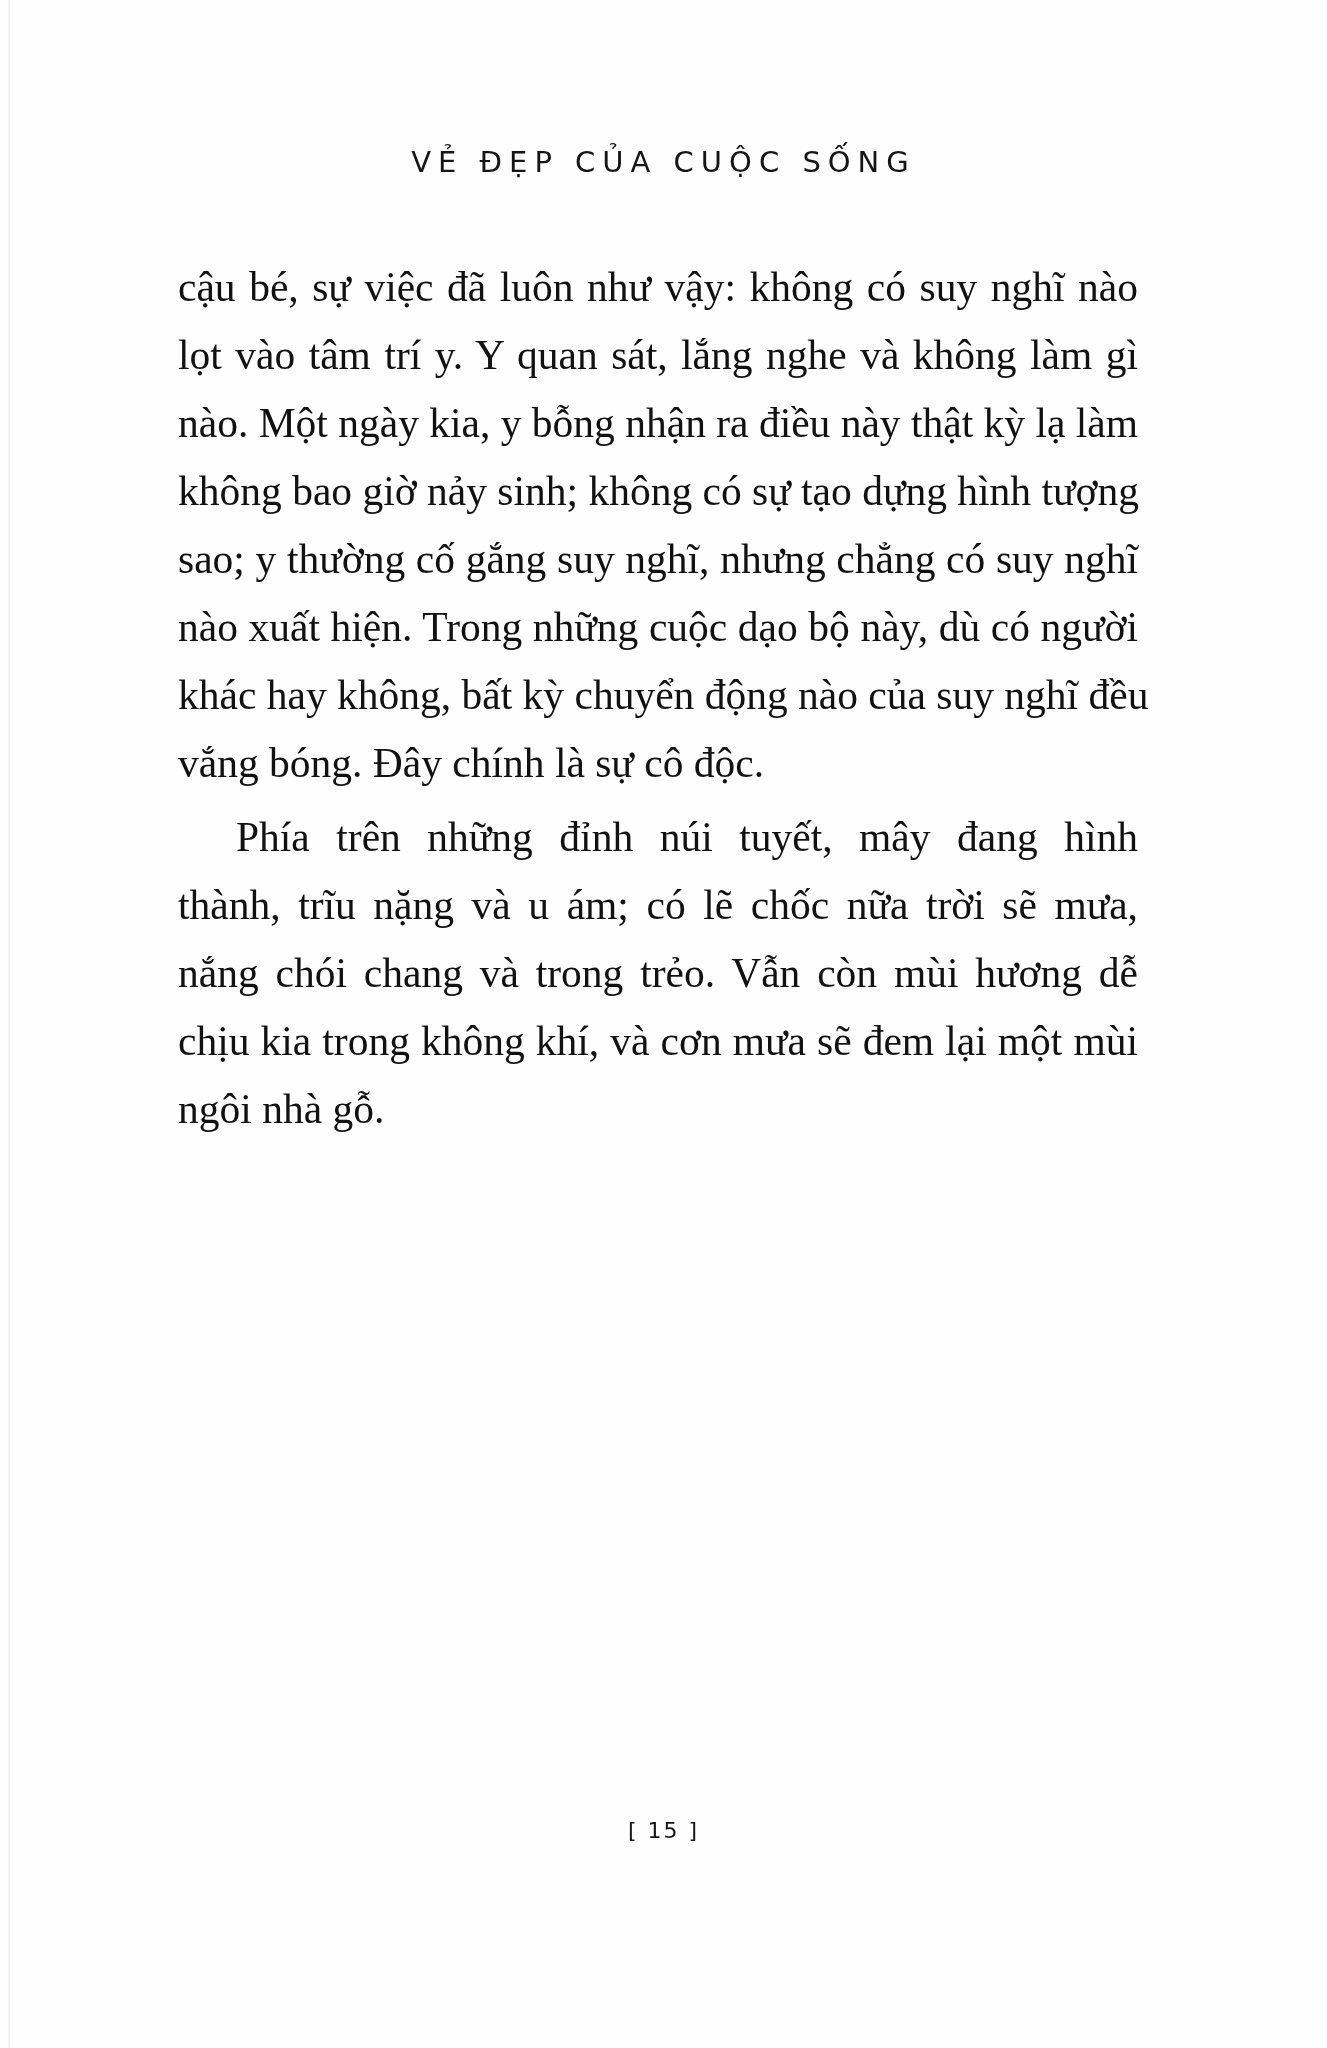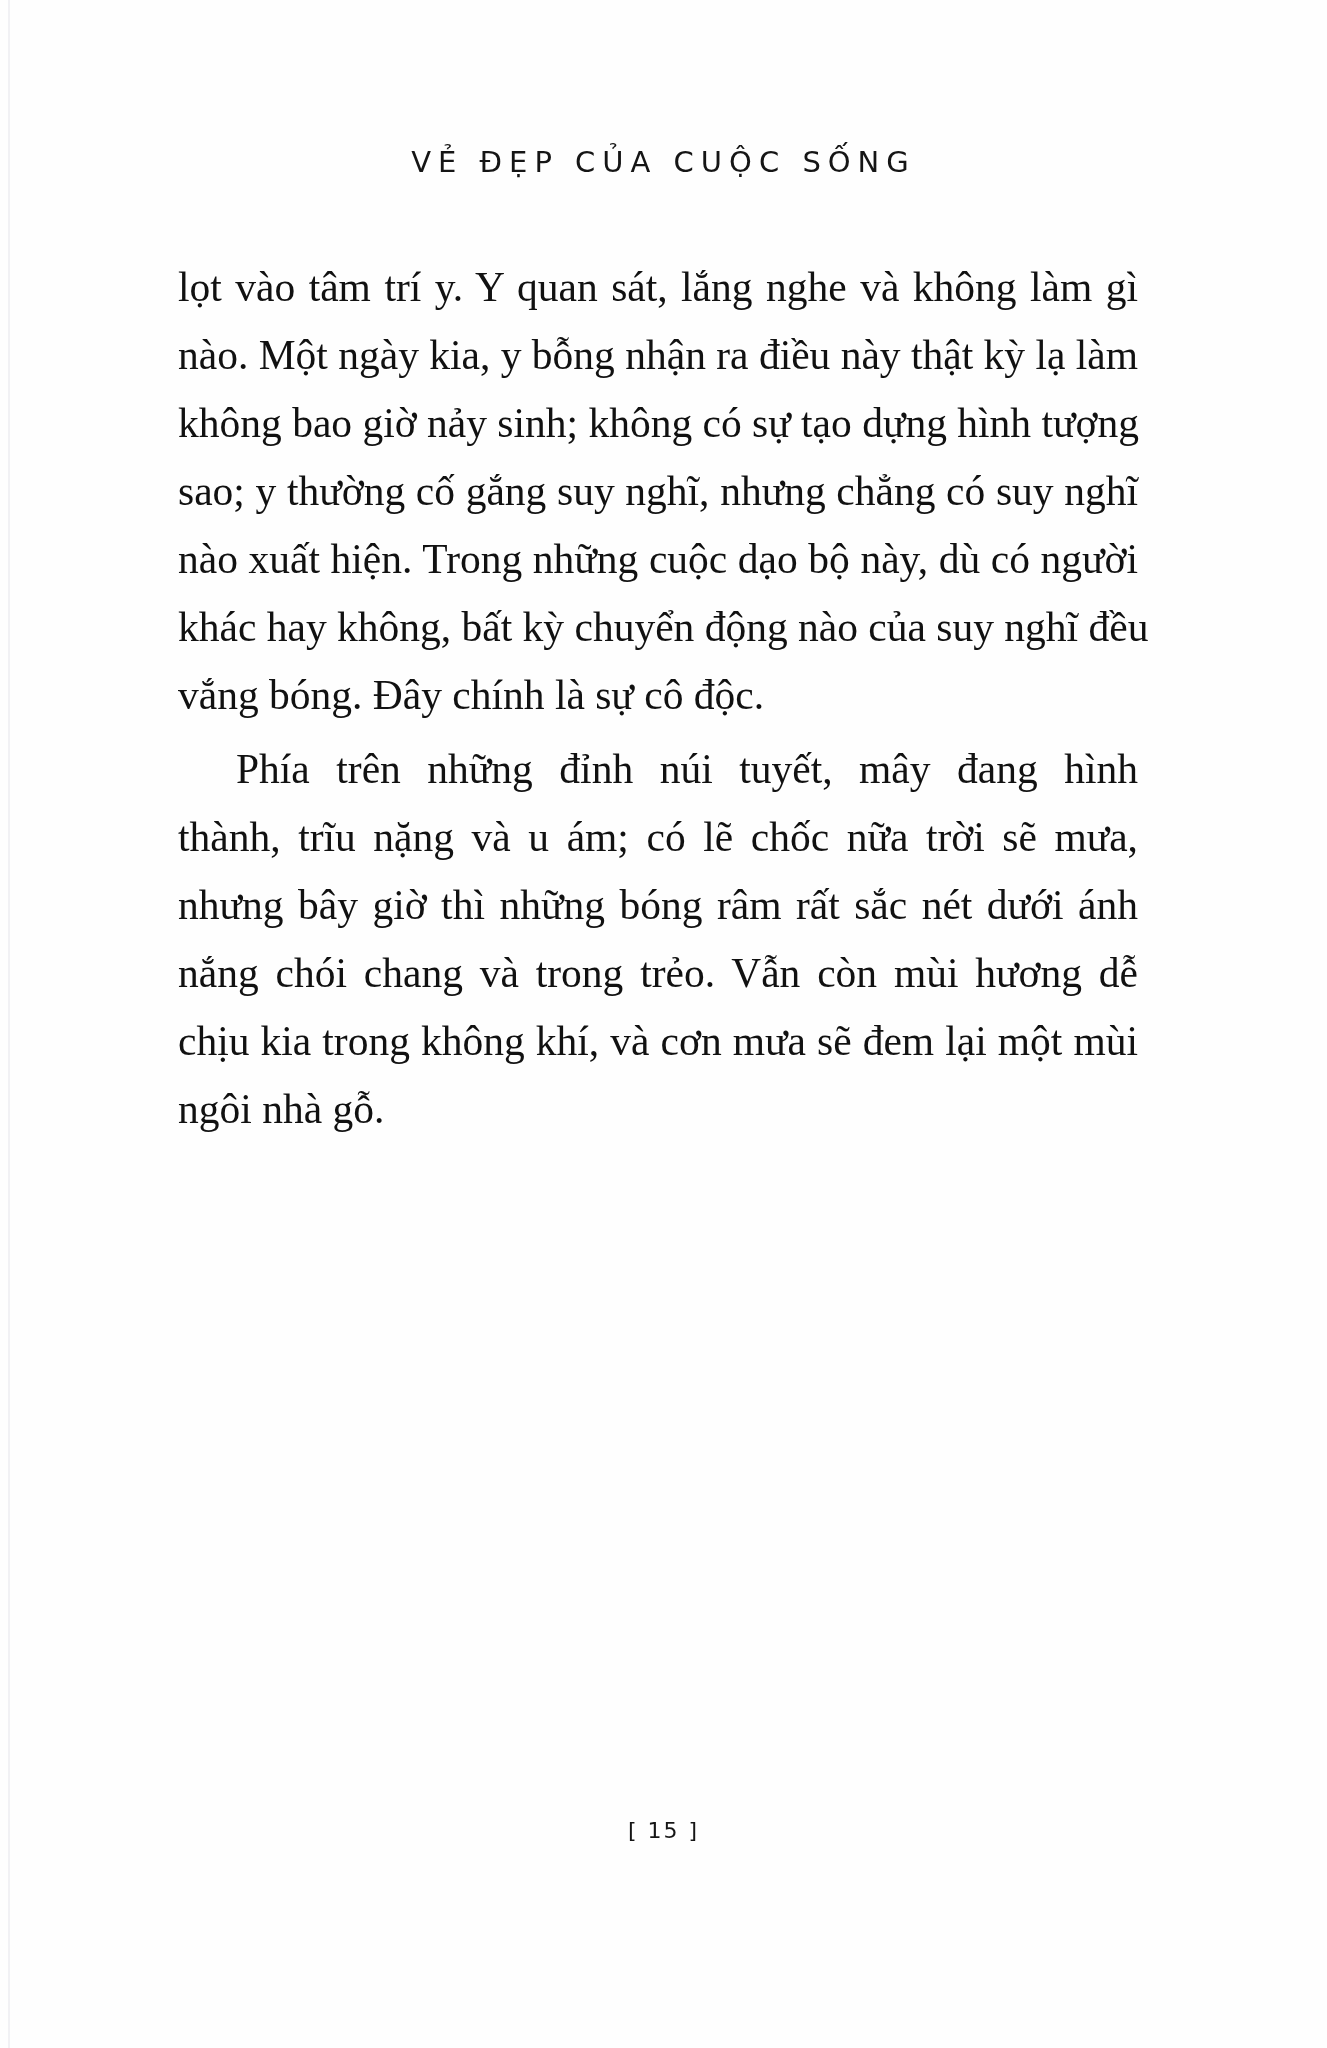--- a/index.html
+++ b/index.html
@@ -83,31 +83,31 @@
 </head>
 <body>
 
 <div class="page">
   <div class="page-edge-left"></div>
 
   <div class="running-header">VẺ ĐẸP CỦA CUỘC SỐNG</div>
 
   <div class="body-text">
 
+    <span class="line">cậu bé, sự việc đã luôn như vậy: không có suy nghĩ nào</span>
     <span class="line">lọt vào tâm trí y. Y quan sát, lắng nghe và không làm gì</span>
     <span class="line">nào. Một ngày kia, y bỗng nhận ra điều này thật kỳ lạ làm</span>
     <span class="line">không bao giờ nảy sinh; không có sự tạo dựng hình tượng</span>
     <span class="line">sao; y thường cố gắng suy nghĩ, nhưng chẳng có suy nghĩ</span>
     <span class="line">nào xuất hiện. Trong những cuộc dạo bộ này, dù có người</span>
     <span class="line">khác hay không, bất kỳ chuyển động nào của suy nghĩ đều</span>
     <span class="line last">vắng bóng. Đây chính là sự cô độc.</span>
     <span class="para-gap"></span>
 
     <span class="line indent">Phía trên những đỉnh núi tuyết, mây đang hình</span>
     <span class="line">thành, trĩu nặng và u ám; có lẽ chốc nữa trời sẽ mưa,</span>
-    <span class="line">nhưng bây giờ thì những bóng râm rất sắc nét dưới ánh</span>
     <span class="line">nắng chói chang và trong trẻo. Vẫn còn mùi hương dễ</span>
     <span class="line">chịu kia trong không khí, và cơn mưa sẽ đem lại một mùi</span>
     <span class="line last">ngôi nhà gỗ.</span>
   </div>
 
   <div class="page-number">[ 15 ]</div>
 </div>
 
 </body></html>

